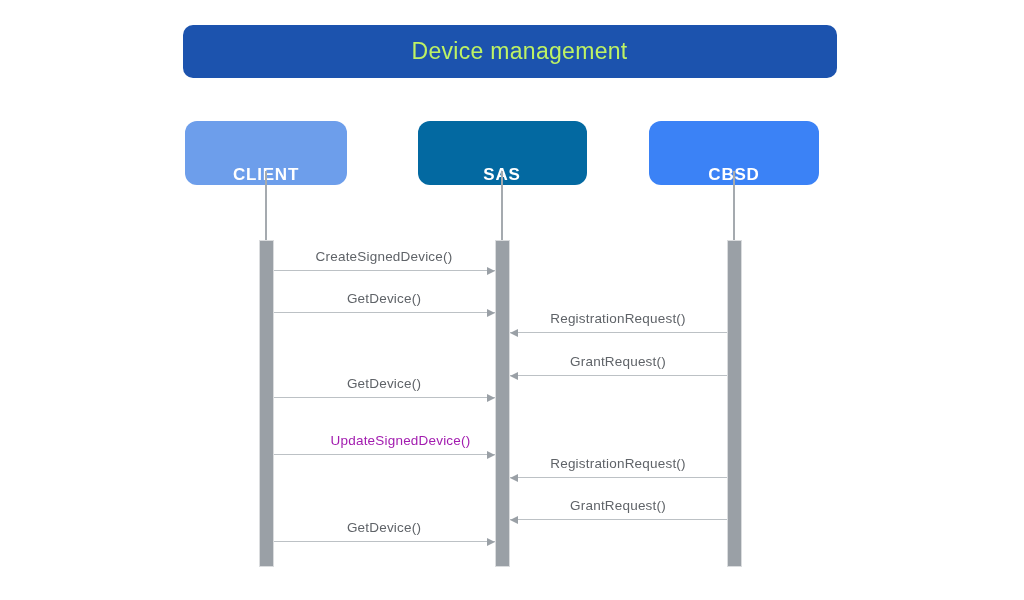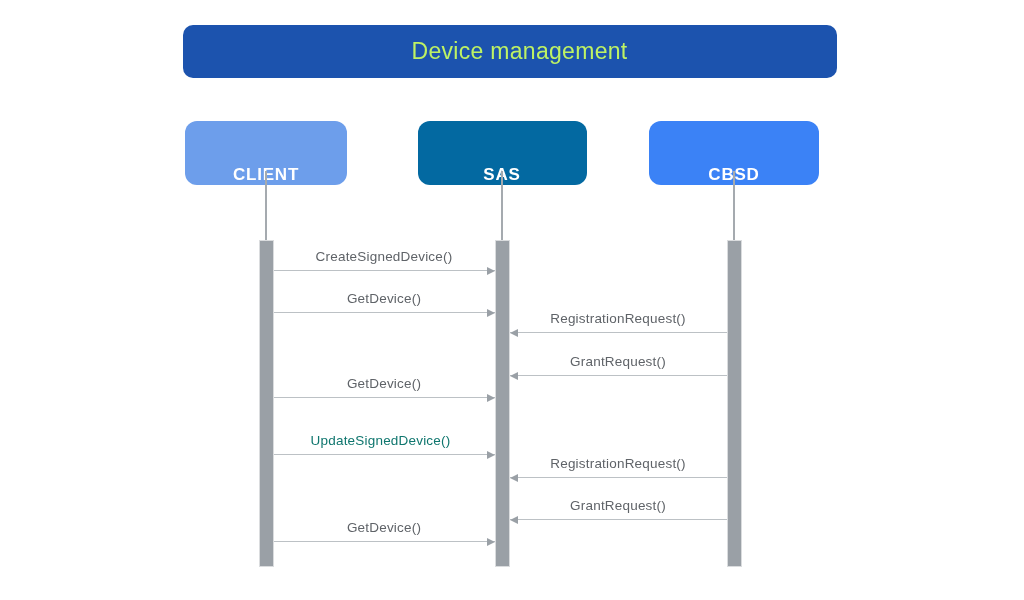--- a/index.html
+++ b/index.html
@@ -78,21 +78,21 @@
       <div class="msg-arrowhead" style="top: 329px; border-top: 4px solid transparent; border-bottom: 4px solid transparent; left: 509.5px; border-right: 8px solid rgb(154, 160, 166);"></div>
       <div class="msg-label" style="left: 509.5px; width: 217px; top: 311px; color: rgb(95, 99, 104);">RegistrationRequest()</div>
       <div class="msg-line" style="left: 509.5px; top: 375px; width: 217px; border-top-color: rgb(188, 193, 197);"></div>
       <div class="msg-arrowhead" style="top: 372px; border-top: 4px solid transparent; border-bottom: 4px solid transparent; left: 509.5px; border-right: 8px solid rgb(154, 160, 166);"></div>
       <div class="msg-label" style="left: 509.5px; width: 217px; top: 354px; color: rgb(95, 99, 104);">GrantRequest()</div>
       <div class="msg-line" style="left: 273.5px; top: 397px; width: 221px; border-top-color: rgb(188, 193, 197);"></div>
       <div class="msg-arrowhead" style="top: 394px; border-top: 4px solid transparent; border-bottom: 4px solid transparent; left: 486.5px; border-left: 8px solid rgb(154, 160, 166);"></div>
       <div class="msg-label" style="left: 273.5px; width: 221px; top: 376px; color: rgb(95, 99, 104);">GetDevice()</div>
       <div class="msg-line" style="left: 273.5px; top: 454px; width: 221px; border-top-color: rgb(188, 193, 197);"></div>
       <div class="msg-arrowhead" style="top: 451px; border-top: 4px solid transparent; border-bottom: 4px solid transparent; left: 486.5px; border-left: 8px solid rgb(154, 160, 166);"></div>
-      <div class="msg-label" style="left: 270px; width: 221px; top: 433px; color: #0f766e;">UpdateSignedDevice()</div>
+      <div class="msg-label" style="left: 290px; width: 221px; top: 433px; color: #a21caf;">UpdateSignedDevice()</div>
       <div class="msg-line" style="left: 509.5px; top: 477px; width: 217px; border-top-color: rgb(188, 193, 197);"></div>
       <div class="msg-arrowhead" style="top: 474px; border-top: 4px solid transparent; border-bottom: 4px solid transparent; left: 509.5px; border-right: 8px solid rgb(154, 160, 166);"></div>
       <div class="msg-label" style="left: 509.5px; width: 217px; top: 456px; color: rgb(95, 99, 104);">RegistrationRequest()</div>
       <div class="msg-line" style="left: 509.5px; top: 519px; width: 217px; border-top-color: rgb(188, 193, 197);"></div>
       <div class="msg-arrowhead" style="top: 516px; border-top: 4px solid transparent; border-bottom: 4px solid transparent; left: 509.5px; border-right: 8px solid rgb(154, 160, 166);"></div>
       <div class="msg-label" style="left: 509.5px; width: 217px; top: 498px; color: rgb(95, 99, 104);">GrantRequest()</div>
       <div class="msg-line" style="left: 273.5px; top: 541px; width: 221px; border-top-color: rgb(188, 193, 197);"></div>
       <div class="msg-arrowhead" style="top: 538px; border-top: 4px solid transparent; border-bottom: 4px solid transparent; left: 486.5px; border-left: 8px solid rgb(154, 160, 166);"></div>
       <div class="msg-label" style="left: 273.5px; width: 221px; top: 520px; color: rgb(95, 99, 104);">GetDevice()</div>
     </div>

